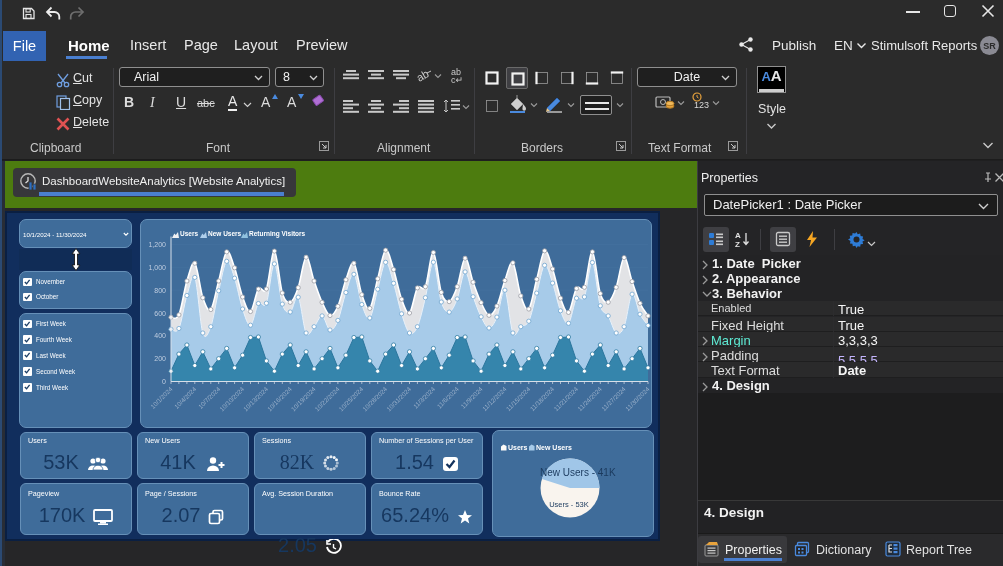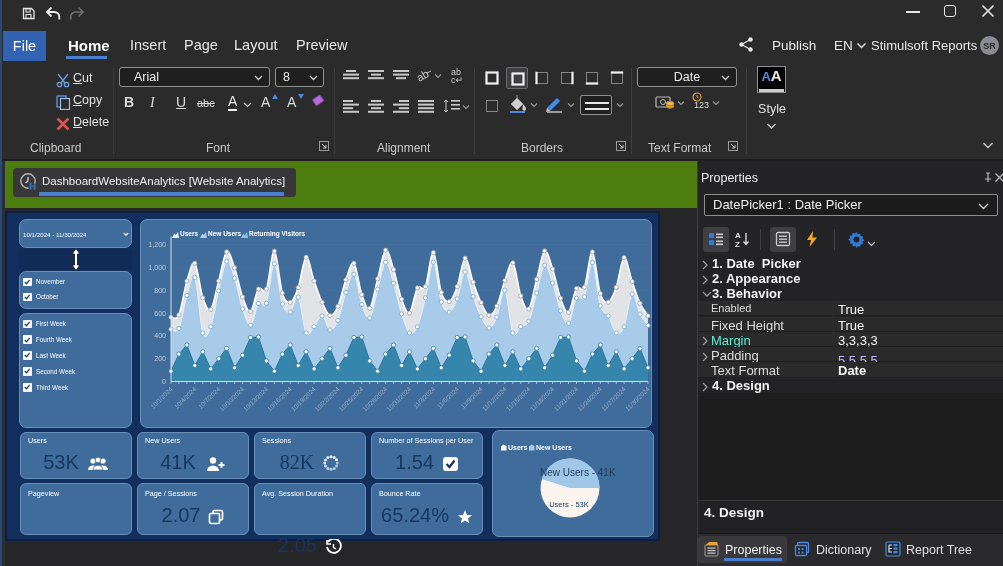--- a/index.html
+++ b/index.html
@@ -771,20 +771,25 @@
             <circle cx="14.5" cy="5.8" r="1.5" fill="#fff" opacity="0.96"></circle>
           </svg></span></div>
       <div class="abs" style="left:364px;top:219px;width:112px;height:47px;background:#3f6c9a;border:1px solid #6690b8;border-radius:7px;border-radius:6px;"></div>
       <div class="abs" style="left:372px;top:223px;font-size:7.2px;color:#fff;white-space:nowrap;">Number of Sessions per User</div>
       <div class="abs" style="left:364px;top:238px;width:112px;text-align:center;font-size:20px;color:#16375f;white-space:nowrap;">1.54<span style="display:inline-block;vertical-align:-3px;margin-left:8px;"><svg width="17" height="16" viewBox="0 0 17 16" style="">
             <rect x="1" y="1" width="15" height="14" rx="3" fill="#fff"></rect>
             <path d="M4.5 8 L7.5 11 L12.5 4.5" fill="none" stroke="#14335e" stroke-width="2.2"></path>
           </svg></span></div>
       <div class="abs" style="left:13px;top:270px;width:112px;height:52px;background:#3f6c9a;border:1px solid #6690b8;border-radius:7px;border-radius:6px;"></div>
       <div class="abs" style="left:21px;top:276px;font-size:7.2px;color:#fff;white-space:nowrap;">Pageview</div>
+      <div class="abs" style="left:13px;top:291px;width:112px;text-align:center;font-size:20px;color:#16375f;white-space:nowrap;">170K<span style="display:inline-block;vertical-align:-3px;margin-left:8px;"><svg width="20" height="16" viewBox="0 0 20 16" style="">
+            <rect x="1" y="1" width="18" height="11" rx="1" fill="none" stroke="#fff" stroke-width="1.8"></rect>
+            <rect x="7" y="13" width="6" height="1.6" fill="#fff"></rect>
+            <rect x="5" y="14.5" width="10" height="1.5" fill="#fff"></rect>
+          </svg></span></div>
       <div class="abs" style="left:130px;top:270px;width:112px;height:52px;background:#3f6c9a;border:1px solid #6690b8;border-radius:7px;border-radius:6px;"></div>
       <div class="abs" style="left:138px;top:276px;font-size:7.2px;color:#fff;white-space:nowrap;">Page / Sessions</div>
       <div class="abs" style="left:130px;top:291px;width:112px;text-align:center;font-size:20px;color:#16375f;white-space:nowrap;">2.07<span style="display:inline-block;vertical-align:-3px;margin-left:8px;"><svg width="16" height="16" viewBox="0 0 16 16" style="">
             <rect x="1.5" y="4.5" width="10" height="10" rx="1.5" fill="none" stroke="#fff" stroke-width="1.7"></rect>
             <path d="M5 4.5 V3 a1.5 1.5 0 0 1 1.5 -1.5 H13 a1.5 1.5 0 0 1 1.5 1.5 V9.5 a1.5 1.5 0 0 1 -1.5 1.5 H11.5" fill="none" stroke="#fff" stroke-width="1.7"></path>
           </svg></span></div>
       <div class="abs" style="left:247px;top:270px;width:112px;height:52px;background:#3f6c9a;border:1px solid #6690b8;border-radius:7px;border-radius:6px;"></div>
       <div class="abs" style="left:255px;top:276px;font-size:7.2px;color:#fff;white-space:nowrap;">Avg. Session Duration</div>
       <div class="abs" style="left:247px;top:291px;width:112px;text-align:center;font-size:20px;color:#16375f;white-space:nowrap;margin-top:30px;">2.05<span style="display:inline-block;vertical-align:-3px;margin-left:8px;"><svg width="17" height="16" viewBox="0 0 17 16" style="">
             <path d="M3 3 a7 7 0 1 1 -1 5" fill="none" stroke="#fff" stroke-width="1.8"></path>

